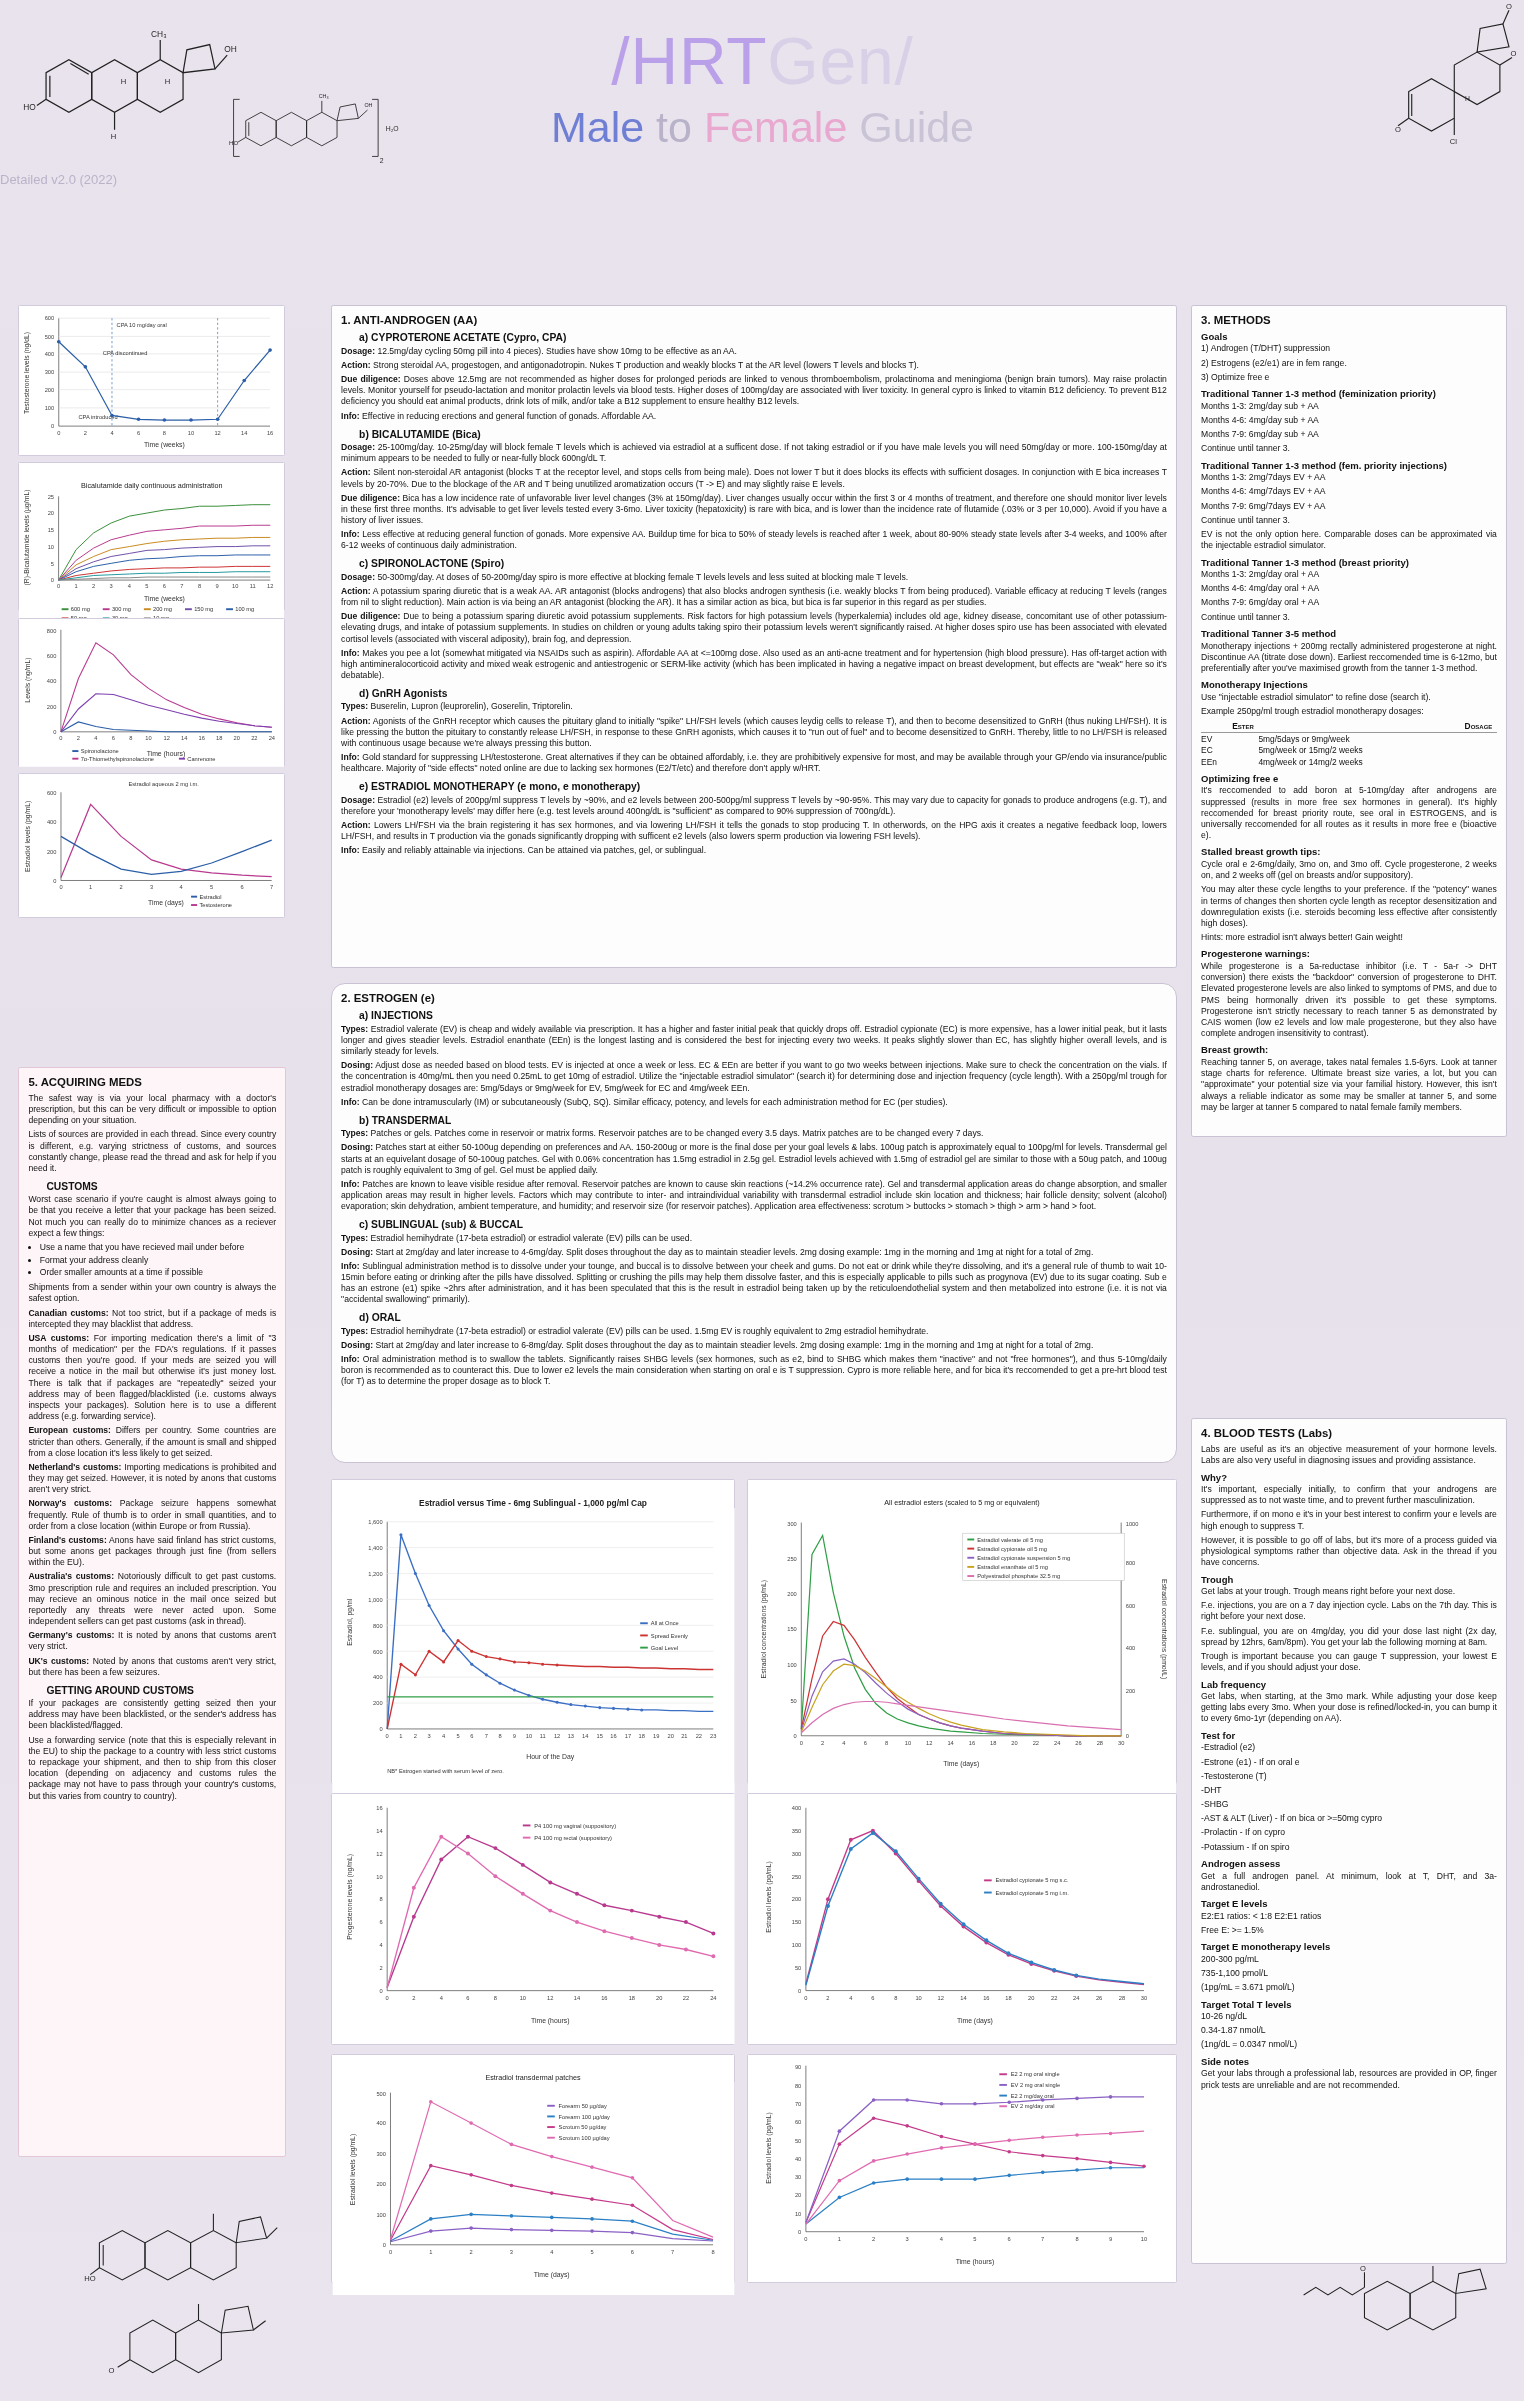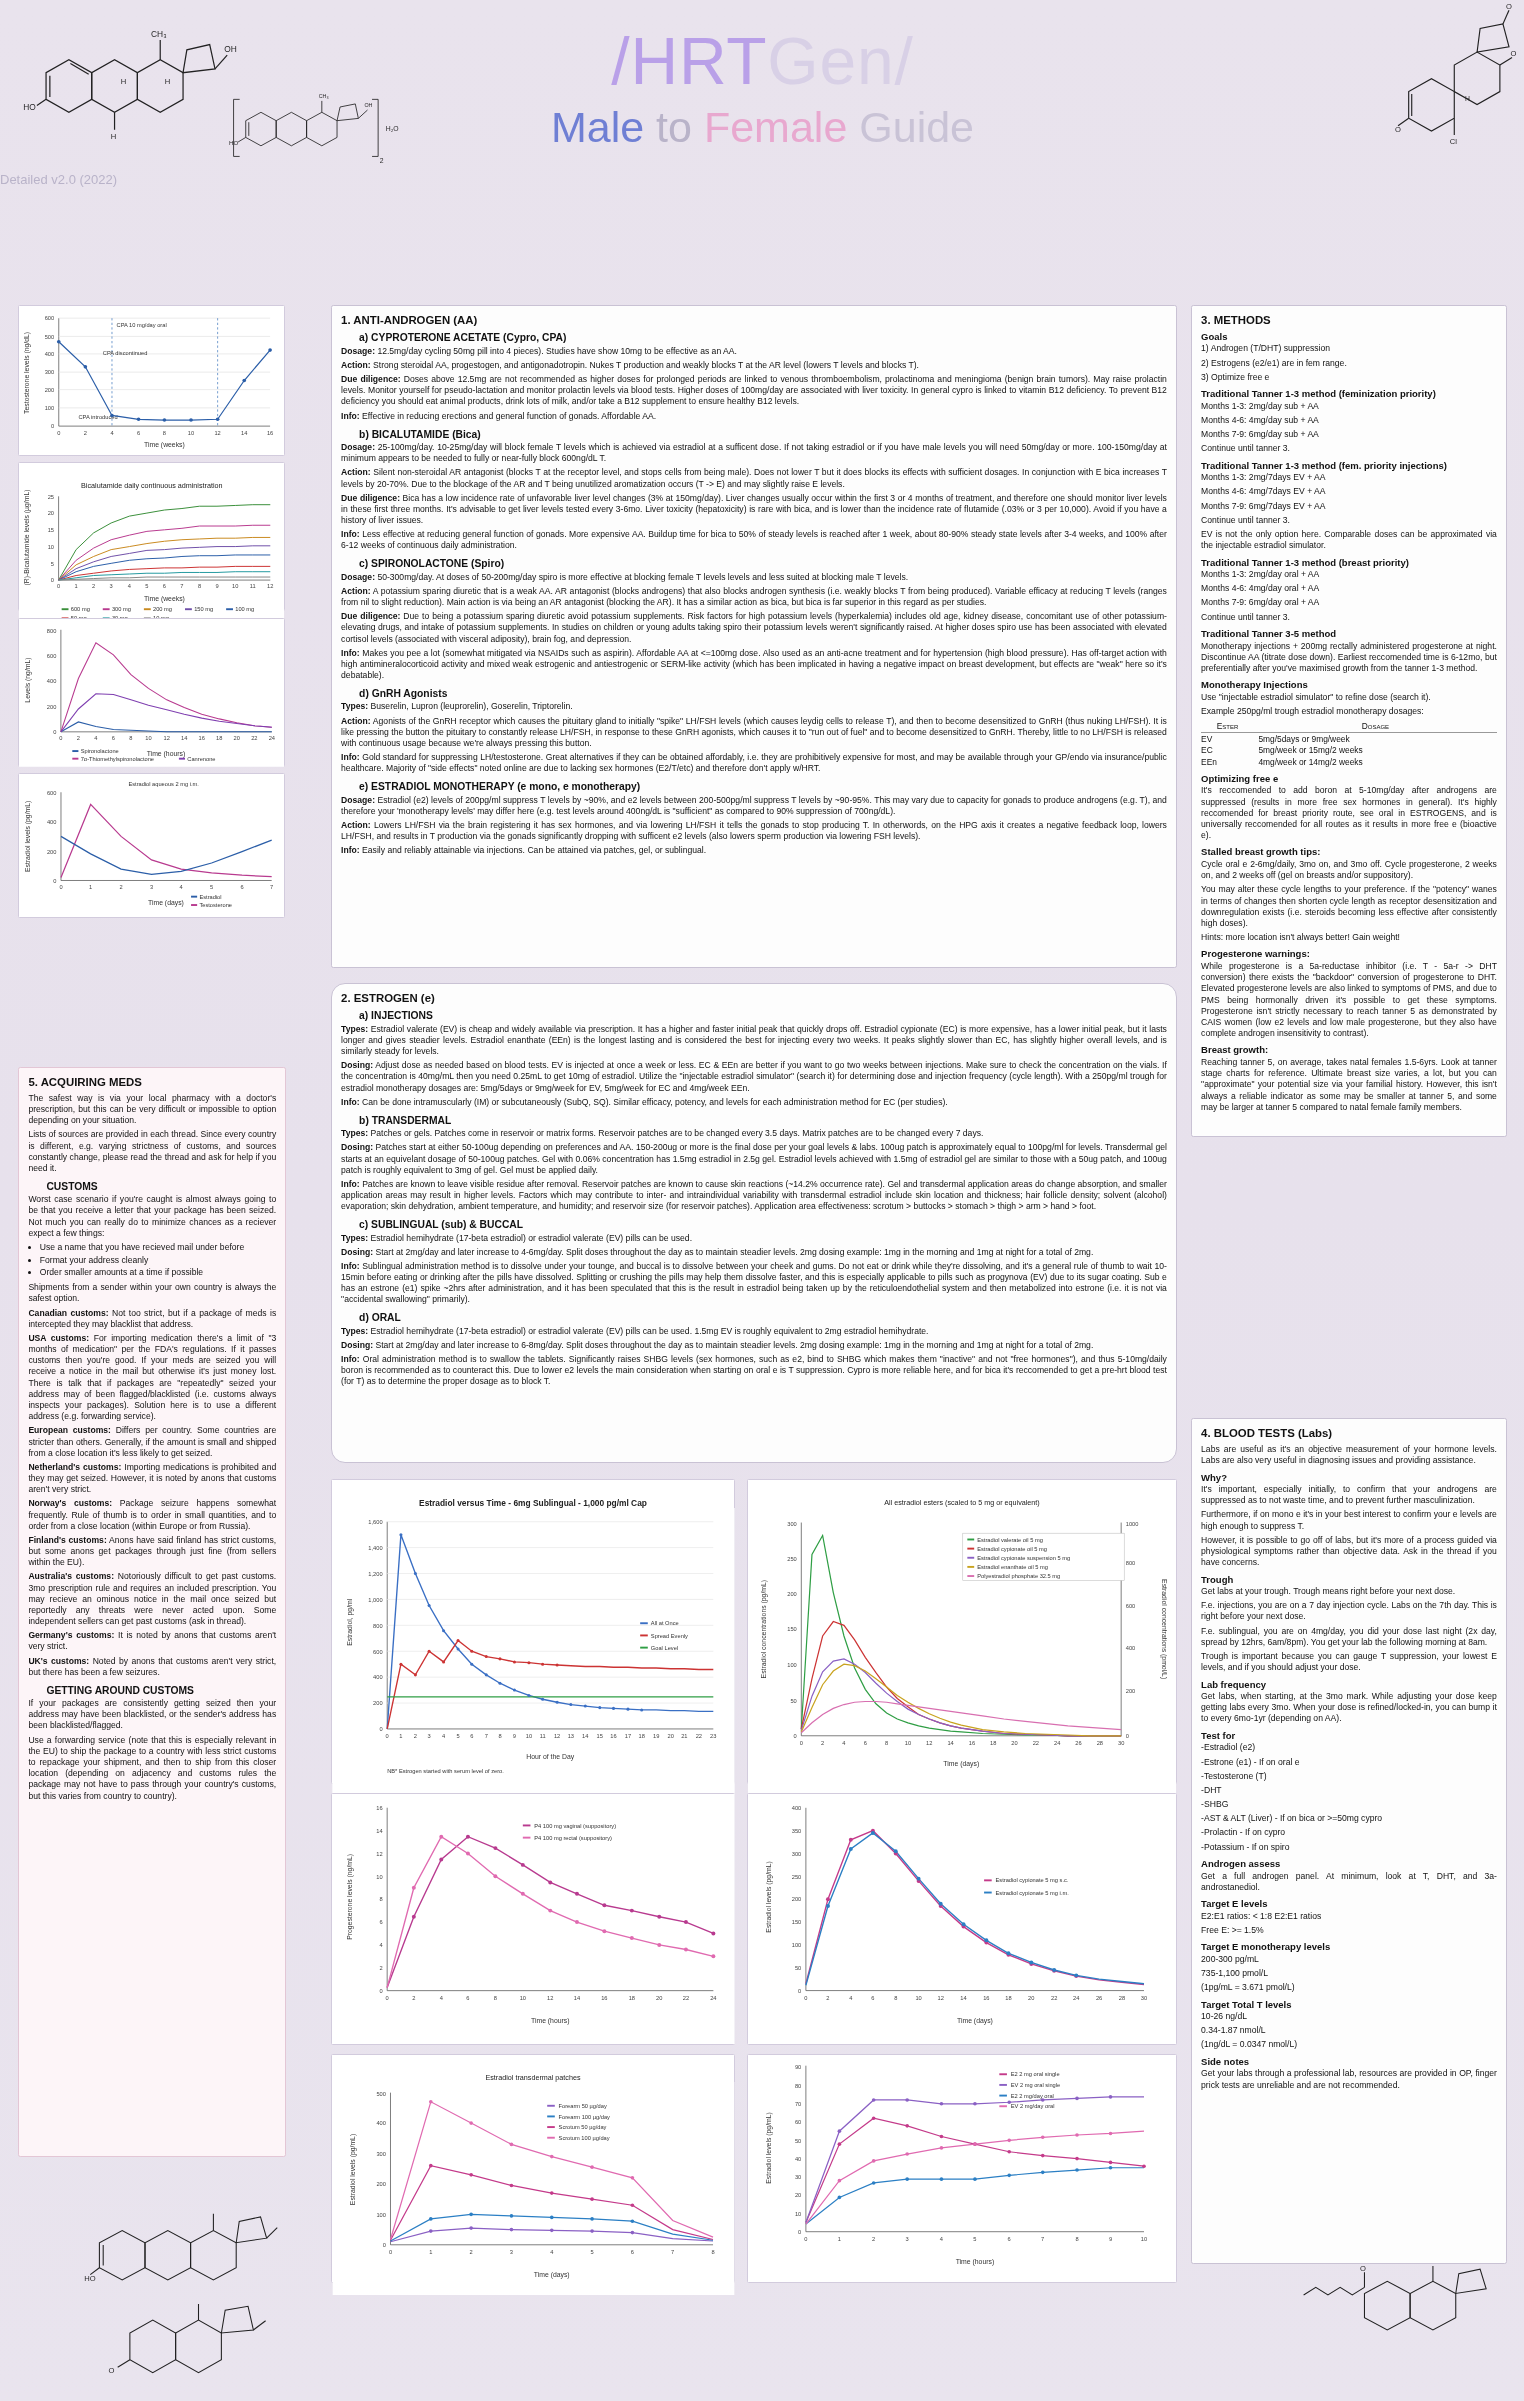--- a/index.html
+++ b/index.html
@@ -92,22 +92,22 @@
   ul.tight li { margin-bottom: 1.5px; }
 
   
   table.mini {
     border-collapse: collapse;
     font-size: 8.4px;
     margin: 2.3px 0 4.6px 0;
     width: 100%;
   }
   table.mini th {
-    text-align: center;
-    font-weight: normal;
+    text-align: right;
+    font-weight: bold;
     border-bottom: 0.8px solid #999;
     padding: 0.8px 4.6px 0.8px 0;
     font-variant: small-caps;
   }
   table.mini td {
     padding: 0.8px 4.6px 0.8px 0;
     vertical-align: top;
   }
 
   
@@ -1057,21 +1057,21 @@
         </tr>
       </tbody>
     </table>
 
     <h4>Optimizing free e</h4>
     <p>It's reccomended to add boron at 5-10mg/day after androgens are suppressed (results in more free sex hormones in general). It's highly reccomended for breast priority route, see oral in ESTROGENS, and is universally reccomended for all routes as it results in more free e (bioactive e).</p>
 
     <h4>Stalled breast growth tips:</h4>
     <p>Cycle oral e 2-6mg/daily, 3mo on, and 3mo off. Cycle progesterone, 2 weeks on, and 2 weeks off (gel on breasts and/or suppository).</p>
     <p>You may alter these cycle lengths to your preference. If the "potency" wanes in terms of changes then shorten cycle length as receptor desensitization and downregulation exists (i.e. steroids becoming less effective after consistently high doses).</p>
-    <p>Hints: more location isn't always better! Gain weight!</p>
+    <p>Hints: more estradiol isn't always better! Gain weight!</p>
 
     <h4>Progesterone warnings:</h4>
     <p>While progesterone is a 5a-reductase inhibitor (i.e. T - 5a-r -&gt; DHT conversion) there exists the "backdoor" conversion of progesterone to DHT. Elevated progesterone levels are also linked to symptoms of PMS, and due to PMS being hormonally driven it's possible to get these symptoms. Progesterone isn't strictly necessary to reach tanner 5 as demonstrated by CAIS women (low e2 levels and low male progesterone, but they also have complete androgen insensitivity to contrast).</p>
 
     <h4>Breast growth:</h4>
     <p>Reaching tanner 5, on average, takes natal females 1.5-6yrs. Look at tanner stage charts for reference. Ultimate breast size varies, a lot, but you can "approximate" your potential size via your familial history. However, this isn't always a reliable indicator as some may be smaller at tanner 5, and some may be larger at tanner 5 compared to natal female family members.</p>
   </div>
 
   <div class="panel" style="left:1191px; top:1418px; width:316px; height:846px;">
     <h2>4. BLOOD TESTS (Labs)</h2>

